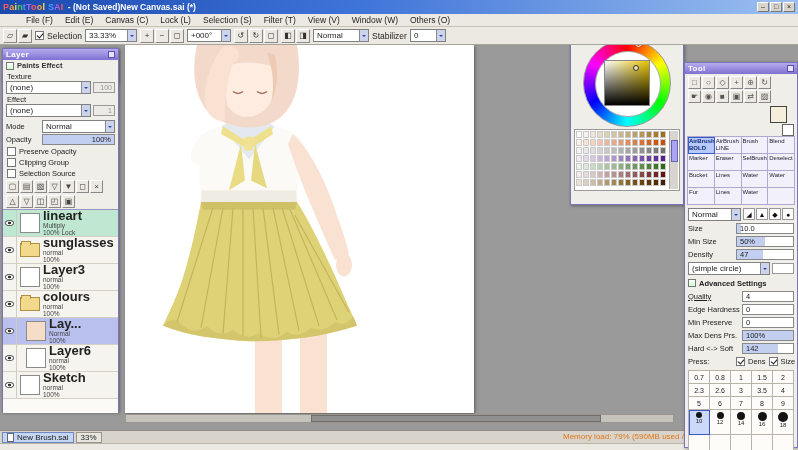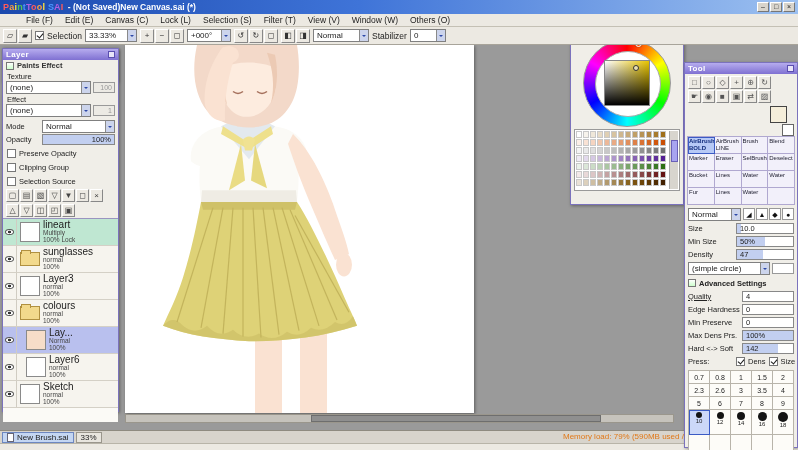--- a/index.html
+++ b/index.html
@@ -54,36 +54,36 @@
 .pe-row{display:flex;align-items:center;gap:3px;height:11px;padding:0 3px;font-size:7.5px;font-weight:bold;color:#333}
 .mini-icon{width:8px;height:8px;border:1px solid #777;background:linear-gradient(#fff,#cfc);flex:none}
 .lbl{font-size:7.5px;padding:1px 4px 0;height:10px;color:#222}
 .lbl2{font-size:7.5px;width:34px;flex:none}
 .ctl{display:flex;align-items:center;gap:2px;height:13px;padding:0 3px}
 .ctl .grow{flex:1}
 .numbox{width:22px;height:11px;border:1px solid #999;background:#fff;font-size:7px;text-align:right;padding:0 2px;line-height:10px}
 .dis{color:#999;background:#eceae4}
 .slider{flex:1;height:11px;border:1px solid #888;background:linear-gradient(to right,#c2cff0 100%,#fff 100%);
   font-size:7.5px;text-align:right;padding:0 3px;line-height:10px}
-.optrow{display:flex;align-items:center;gap:3px;height:11px;padding:7px 4px;font-size:7.5px}
+.optrow{display:flex;align-items:center;gap:3px;height:11px;padding:0 4px;font-size:7.5px}
 .ltools{display:flex;gap:1px;padding:1px 3px;height:15px}
 .sbtn{display:inline-block;width:13px;height:13px;background:#ece9e2;border:1px solid #fff;border-right-color:#888;
   border-bottom-color:#888;font-size:8px;line-height:11px;text-align:center;color:#444}
 .llist{border-top:1px solid #9a94c0;background:#fbfaf6;overflow:hidden;height:204px}
 .lrow{display:flex;align-items:center;height:27px;border-bottom:1px solid #d4d0c6;background:#f6f4ee;padding-right:1px}
 .lrow.hl{background:#bfe7d2}
 .lrow.sel{background:#b9c0ee}
 .eyebox{width:14px;height:100%;border-right:1px solid #d0ccc2;display:flex;align-items:center;justify-content:center;flex:none}
 .eye{width:9px;height:6px;border:1px solid #555;border-radius:50%;background:radial-gradient(circle,#333 1.2px,#fff 1.6px)}
 .indent{width:6px;flex:none}
 .lthumb{width:20px;height:20px;background:#fff;border:1px solid #8a8a8a;margin:0 3px;flex:none}
 .lthumb.folder{height:14px;background:#f2d98c;border-color:#b09040;position:relative}
 .lthumb.folder::before{content:"";position:absolute;left:0;top:-3px;width:8px;height:3px;background:#f2d98c;border:1px solid #b09040;border-bottom:none}
 .ltext{overflow:hidden;line-height:1.05}
-.lname{font-size:10px;font-weight:normal;white-space:nowrap}
+.lname{font-size:13px;font-weight:bold;white-space:nowrap}
 .lmeta{font-size:6.5px;color:#444;white-space:nowrap}
 
 
 .colorp{left:570px;top:8px;width:114px;height:197px;z-index:4}
 .cicons{display:flex;gap:1px;padding:2px 3px}
 .cibtn{display:inline-block;width:13px;height:13px;background:#ece9e2;border:1px solid #fff;border-right-color:#888;
   border-bottom-color:#888;font-size:8px;line-height:11px;text-align:center;color:#555}
 .wheelwrap{position:relative;width:88px;height:88px;margin:2px auto 2px}
 .ring{position:absolute;inset:0;border-radius:50%;border:1px solid #999;
   background:conic-gradient(#f00,#ff0,#0f0,#0ff,#00f,#f0f,#f00)}

